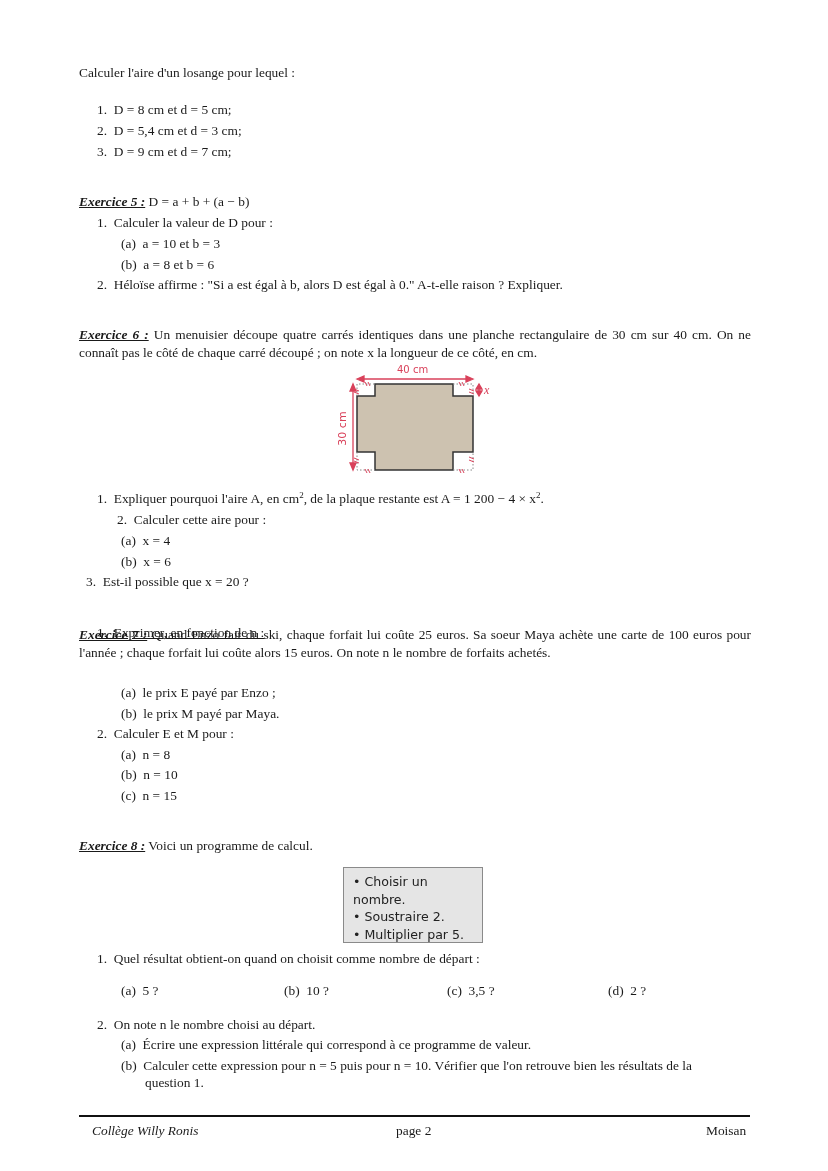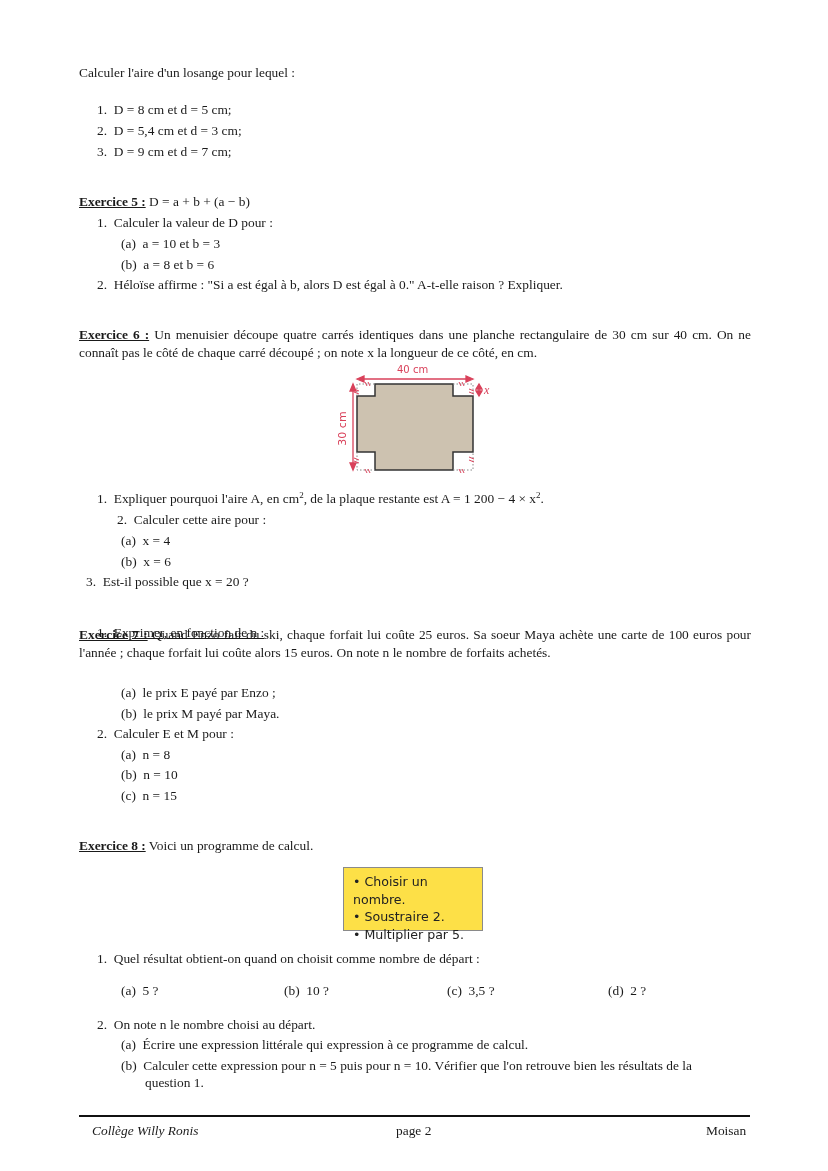--- a/index.html
+++ b/index.html
@@ -1,25 +1,25 @@
 <!DOCTYPE html>
 <html><head>
 <meta charset="utf-8">
 <style>
   html, body { margin: 0; padding: 0; background: #ffffff; }
   body { width: 828px; height: 1171px; position: relative; overflow: hidden;
          font-family: "Liberation Serif", "DejaVu Serif", serif; color: #1a1a1a; font-size: 13.4px; }
   .abs { position: absolute; white-space: nowrap; }
   .line { line-height: 17px; }
   i, .m { }
-  .ex-title { font-weight: bold; text-decoration: underline; }
+  .ex-title { font-weight: bold; text-decoration: underline; font-style: italic; }
   .para { position: absolute; left: 79px; width: 672px; line-height: 17.5px; text-align: justify; }
   .figure { position: absolute; left: 335px; top: 366px; width: 160px; height: 112px; }
-  .prog-box { position: absolute; left: 343px; top: 867px; width: 140px; height: 64px;
-              background: #fde047; border: 1px solid #8a8a8a; box-sizing: border-box;
+  .prog-box { position: absolute; left: 343px; top: 867px; width: 140px; height: 76px;
+              background: #e5e5e5; border: 1px solid #8a8a8a; box-sizing: border-box;
               font-family: "DejaVu Sans", "Liberation Sans", sans-serif; font-size: 12.6px; line-height: 17.5px;
               padding: 5px 0 0 9px; color: #222; }
   .footer-rule { position: absolute; left: 79px; top: 1115px; width: 671px; height: 2px; background: #111; }
   sup { font-size: 9px; line-height: 0; }
 </style>
 </head>
 <body>
 
 <div class="abs line" style="left:79px;top:64px;">Calculer l'aire d'un losange pour lequel :</div>
 <div class="abs line" style="left:97px;top:101px;">
@@ -199,21 +199,21 @@
 <div class="abs line" style="left:608px;top:982px;">
   <span>(d)</span>&nbsp;
   <span>2 ?</span>
 </div>
 <div class="abs line" style="left:97px;top:1016px;">
   <span>2.</span>&nbsp;
   <span>On note n le nombre choisi au départ.</span>
 </div>
 <div class="abs line" style="left:121px;top:1036px;">
   <span>(a)</span>&nbsp;
-  <span>Écrire une expression littérale qui expression à ce programme de calcul.</span>
+  <span>Écrire une expression littérale qui correspond à ce programme de valeur.</span>
 </div>
 <div class="abs line" style="left:121px;top:1057px;">
   <span>(b)</span>&nbsp;
   <span>Calculer cette expression pour n = 5 puis pour n = 10. Vérifier que l'on retrouve bien les résultats de la</span>
 </div>
 <div class="abs line" style="left:145px;top:1074px;">question 1.</div>
 
 <div class="footer-rule"></div>
 <div class="abs line" style="left:92px;top:1122px;font-style:italic;">Collège Willy Ronis</div>
 <div class="abs line" style="left:396px;top:1122px;">page 2</div>

